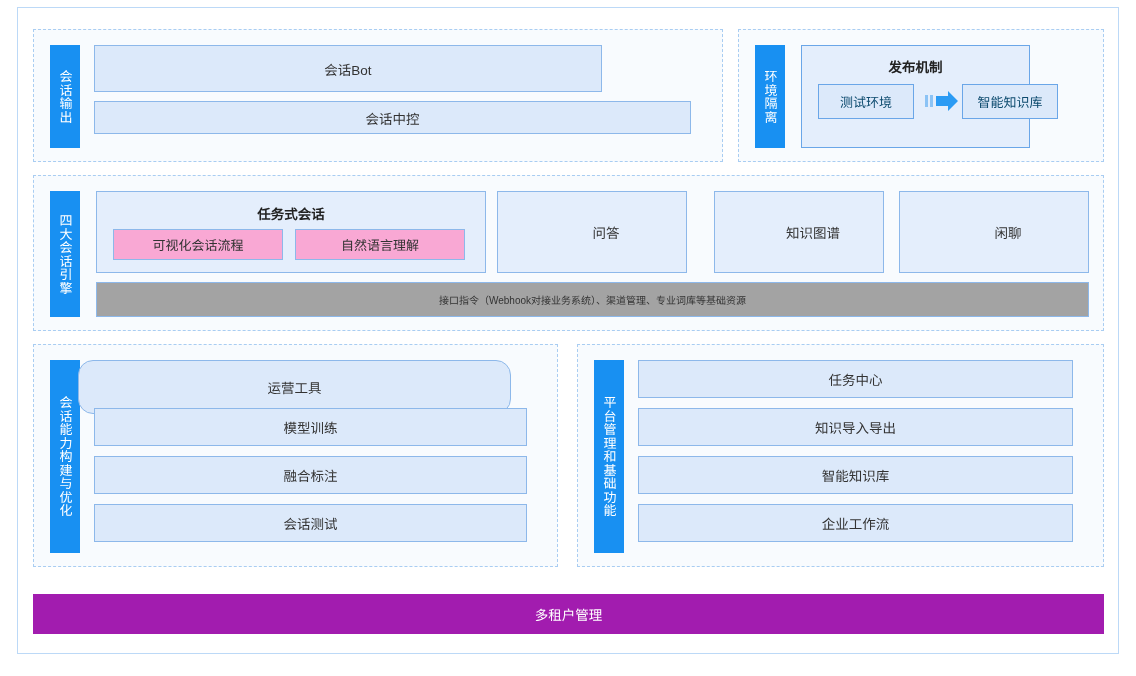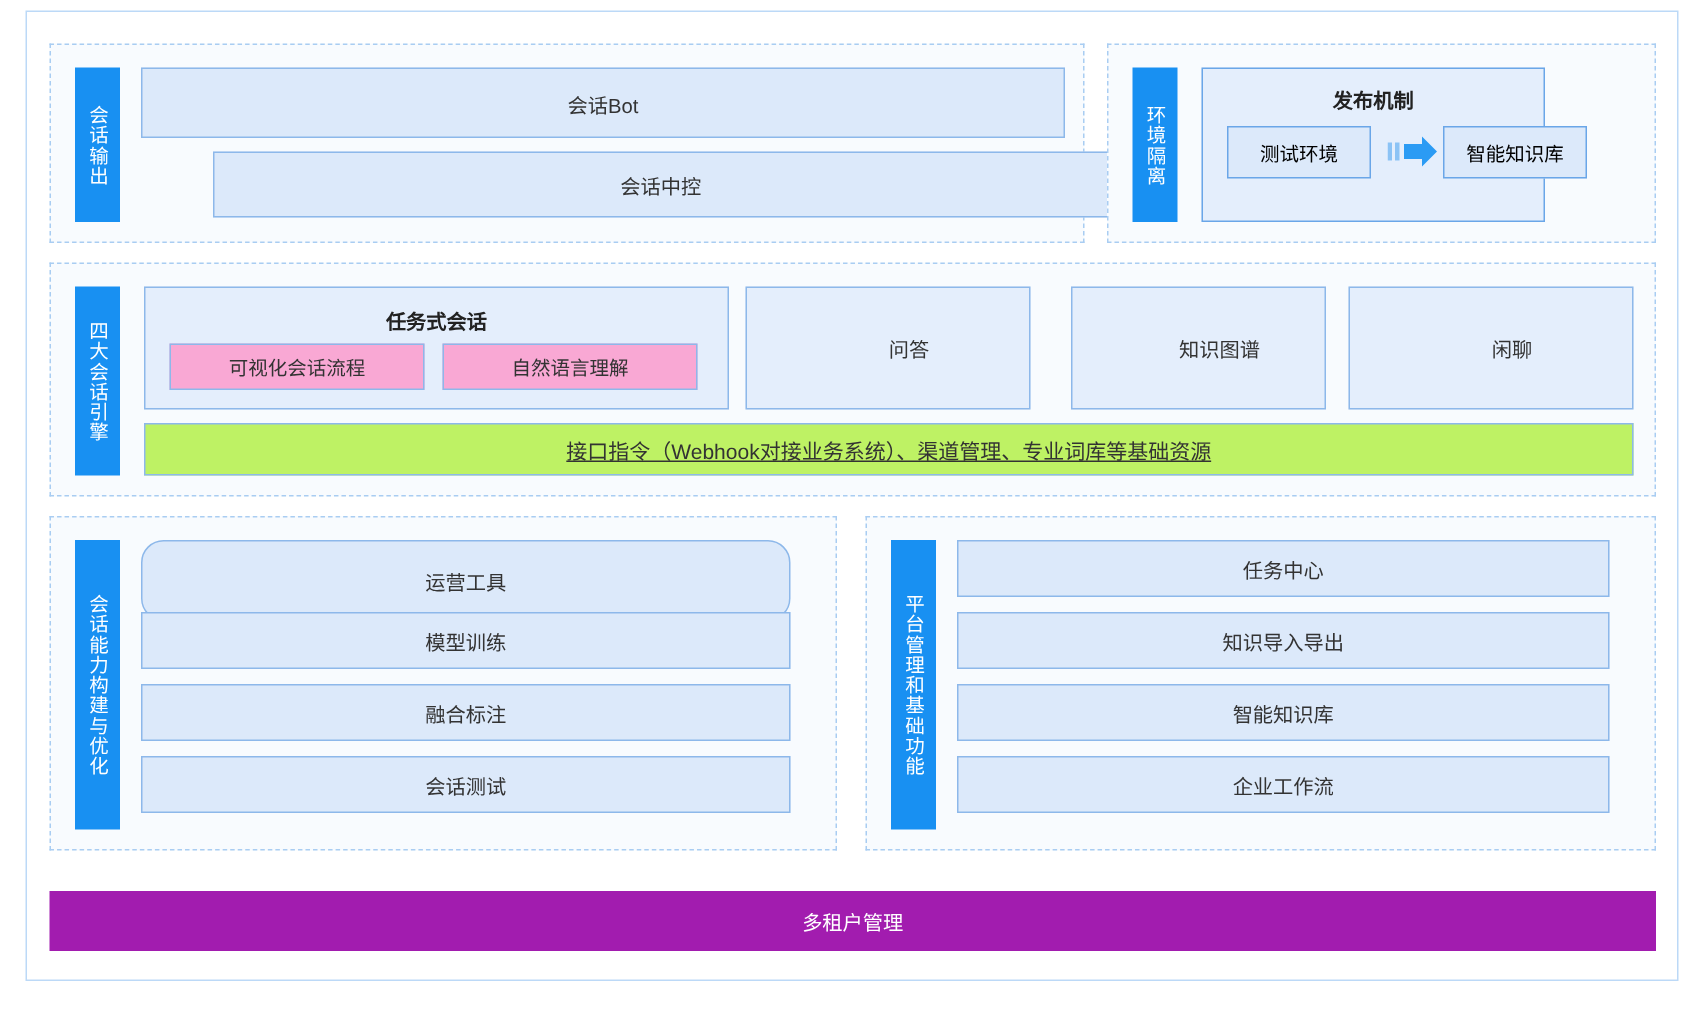--- a/index.html
+++ b/index.html
@@ -123,21 +123,21 @@
   }
   .env-box {
     position: absolute;
     box-sizing: border-box;
     background: #dce9fa;
     border: 1px solid #6aa6e8;
     display: flex;
     align-items: center;
     justify-content: center;
     font-size: 13px;
-    color: #000000;
+    color: #0c4a6e;
   }
   .arrow-icon {
     position: absolute;
     display: flex;
     align-items: center;
     justify-content: center;
   }
 
   
   .footer-bar {
@@ -147,39 +147,38 @@
     display: flex;
     align-items: center;
     justify-content: center;
     font-size: 13.5px;
   }
 
   
   .base-strip {
     position: absolute;
     box-sizing: border-box;
-    background: #bef264;
-    border: 1px solid #8db8ea;
-    display: flex;
-    align-items: center;
-    justify-content: center;
-    font-size: 14px;
-    color: #333333;
-    text-decoration: underline;
+    background: #a3a3a3;
+    border: 1px solid #8db8ea;
+    display: flex;
+    align-items: center;
+    justify-content: center;
+    font-size: 10px;
+    color: #333333;
   }
 </style>
 </head>
 <body>
 
 <div class="diagram-frame">
 
   <div class="group" style="left:15px; top:21px; width:690px; height:133px;">
     <div class="vlabel" style="left:16px; top:15px; width:30px; height:103px;">会话输出</div>
-    <div class="card" style="left:60px; top:15px; width:616px; height:47px;">会话Bot</div>
-    <div class="card" style="left:60px; top:71px; width:597px; height:44px;margin-left:48px;">会话中控</div>
+    <div class="card" style="left:60px; top:15px; width:508px; height:47px;">会话Bot</div>
+    <div class="card" style="left:60px; top:71px; width:597px; height:33px;">会话中控</div>
   </div>
 
   <div class="group" style="left:720px; top:21px; width:366px; height:133px;">
     <div class="vlabel" style="left:16px; top:15px; width:30px; height:103px;">环境隔离</div>
 
     <div class="release-panel" style="left:62px; top:15px; width:229px; height:103px;padding-left:16px;">
       <div class="release-title">发布机制</div>
 
       <div class="env-box" style="left:16px; top:38px; width:96px; height:35px;">测试环境</div>
 
@@ -208,21 +207,21 @@
 
     <div class="engine engine-centered" style="left:680px; top:15px; width:170px; height:82px;">知识图谱</div>
 
     <div class="engine engine-centered" style="left:865px; top:15px; width:190px; height:82px;">闲聊</div>
 
     <div class="base-strip" style="left:62px; top:106px; width:993px; height:35px;">接口指令（Webhook对接业务系统）、渠道管理、专业词库等基础资源</div>
   </div>
 
   <div class="group" style="left:15px; top:336px; width:525px; height:223px;">
     <div class="vlabel" style="left:16px; top:15px; width:30px; height:193px;">会话能力构建与优化</div>
-    <div class="card" style="left:60px; top:15px; width:433px; height:54px;border-radius:15px;">运营工具</div>
+    <div class="card" style="left:44px; top:15px; width:433px; height:54px;border-radius:15px;">运营工具</div>
     <div class="card" style="left:60px; top:63px; width:433px; height:38px;">模型训练</div>
     <div class="card" style="left:60px; top:111px; width:433px; height:38px;">融合标注</div>
     <div class="card" style="left:60px; top:159px; width:433px; height:38px;">会话测试</div>
   </div>
 
   <div class="group" style="left:559px; top:336px; width:527px; height:223px;">
     <div class="vlabel" style="left:16px; top:15px; width:30px; height:193px;">平台管理和基础功能</div>
     <div class="card" style="left:60px; top:15px; width:435px; height:38px;">任务中心</div>
     <div class="card" style="left:60px; top:63px; width:435px; height:38px;">知识导入导出</div>
     <div class="card" style="left:60px; top:111px; width:435px; height:38px;">智能知识库</div>

